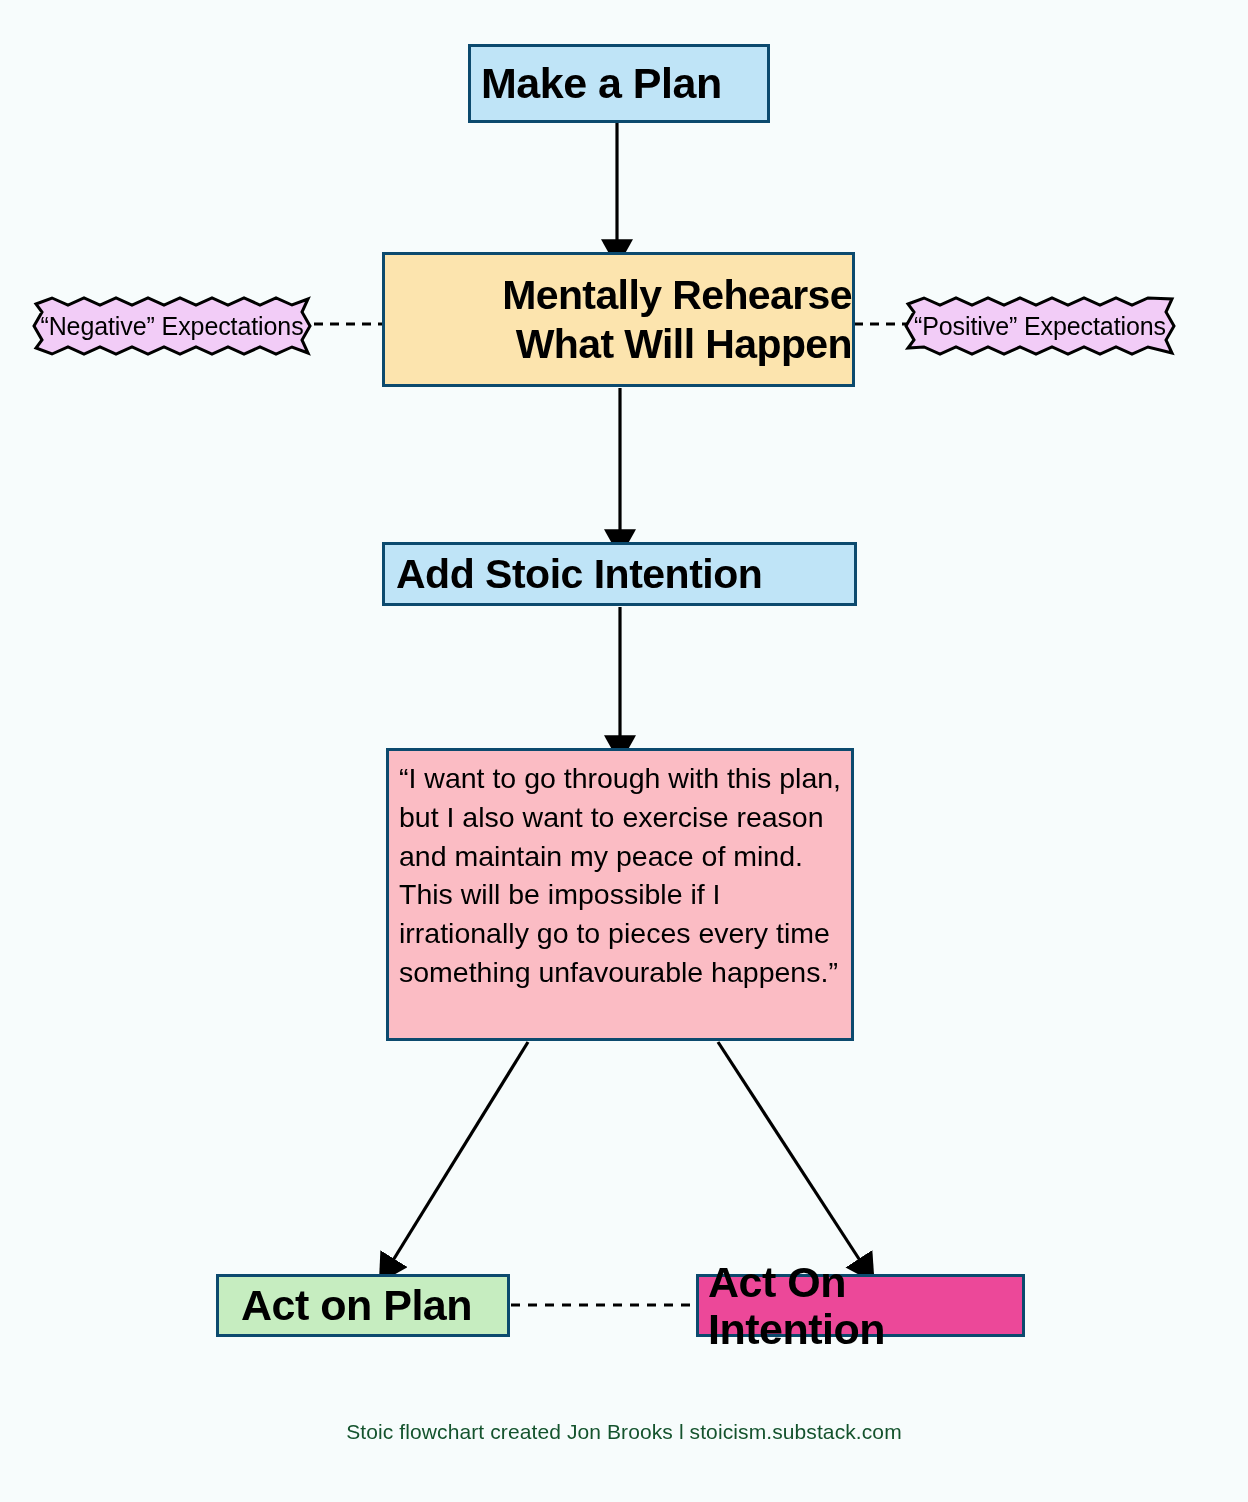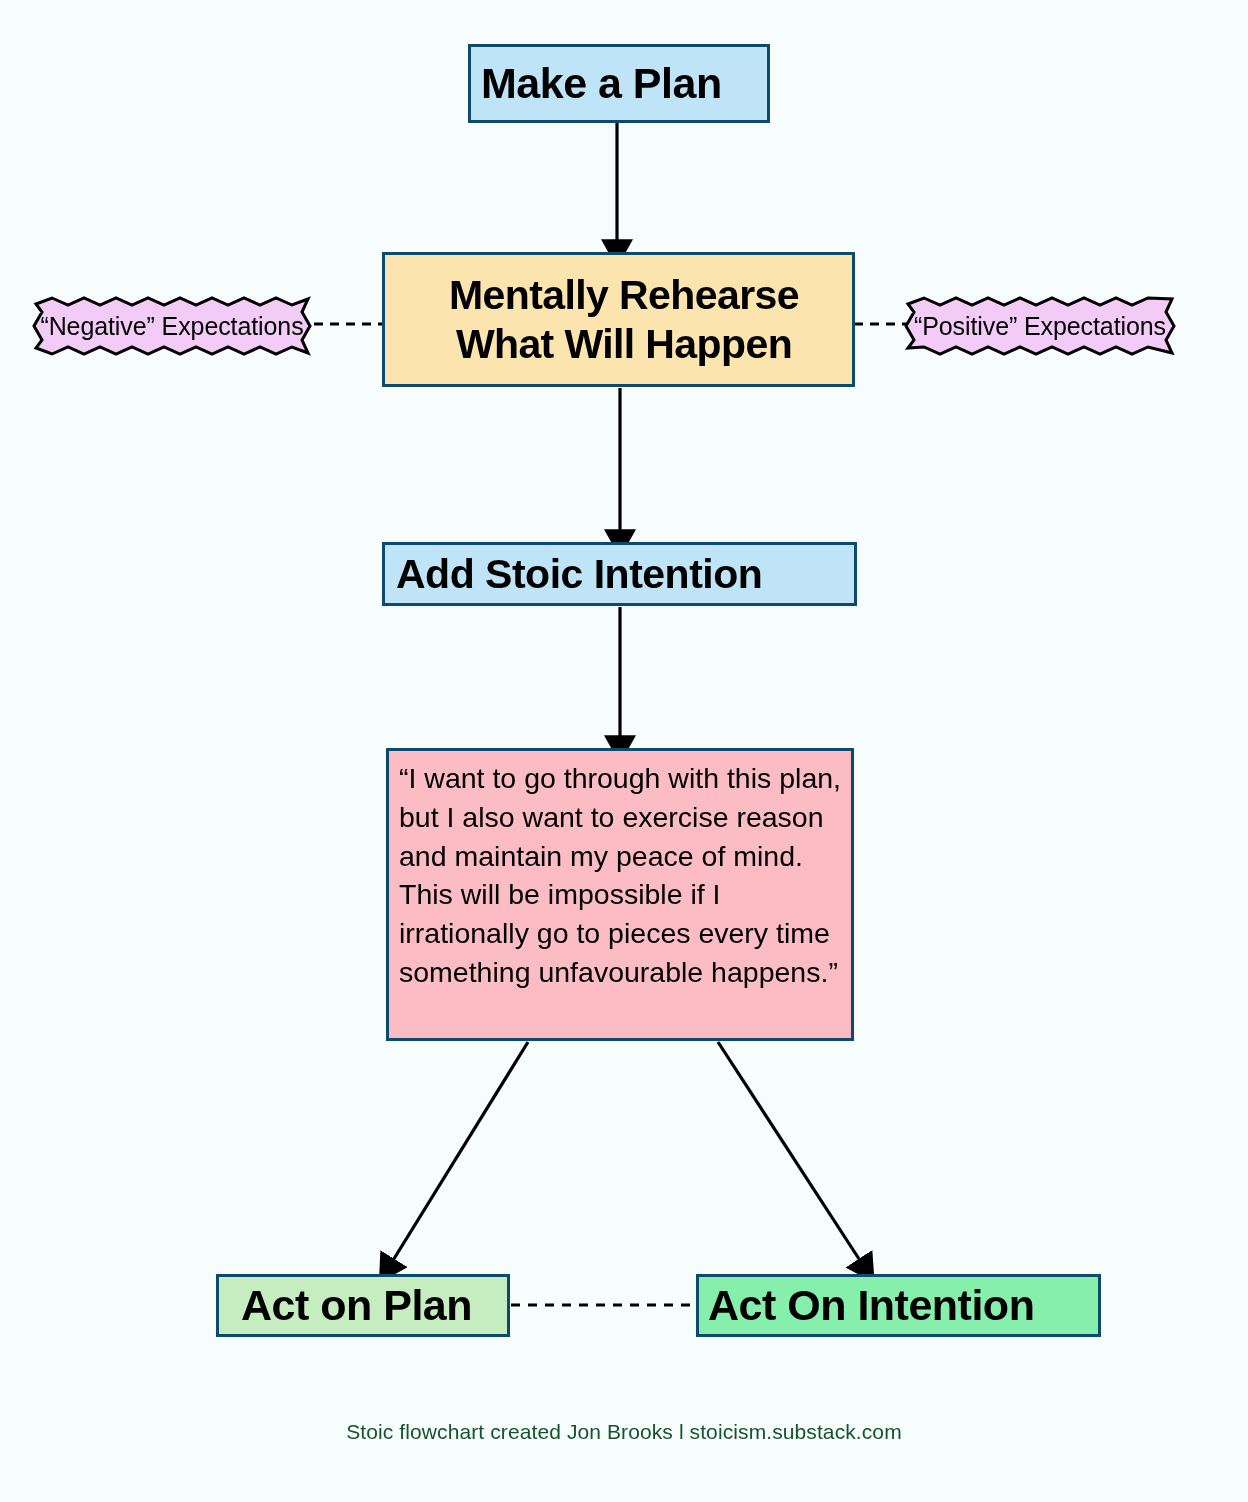--- a/index.html
+++ b/index.html
@@ -51,21 +51,21 @@
   #node-rehearse {
     left: 382px;
     top: 252px;
     width: 473px;
     height: 135px;
     background: #fce4ae;
     font-size: 41px;
     letter-spacing: -0.6px;
     padding-left: 11px;
     flex-direction: column;
-    align-items: center;
+    align-items: flex-end;
     justify-content: center;
   }
   #node-rehearse .ln { display: block; white-space: nowrap; }
   #node-rehearse .ln + .ln { margin-top: 4px; }
 
   
   #node-stoic-intention {
     left: 382px;
     top: 542px;
     width: 475px;
@@ -101,27 +101,26 @@
     background: #c6edc0;
     font-size: 43px;
     letter-spacing: -0.5px;
     padding-left: 22px;
   }
 
   
   #node-act-intention {
     left: 696px;
     top: 1274px;
-    width: 405px;
+    width: 329px;
     height: 63px;
-    background: #86efac;
+    background: #ec4899;
     font-size: 43px;
     letter-spacing: -0.5px;
     padding-left: 9px;
-    text-align: center;
   }
 
   
   .banner {
     position: absolute;
     z-index: 3;
   }
   .banner svg { display: block; }
   .banner .banner-label {
     position: absolute;

